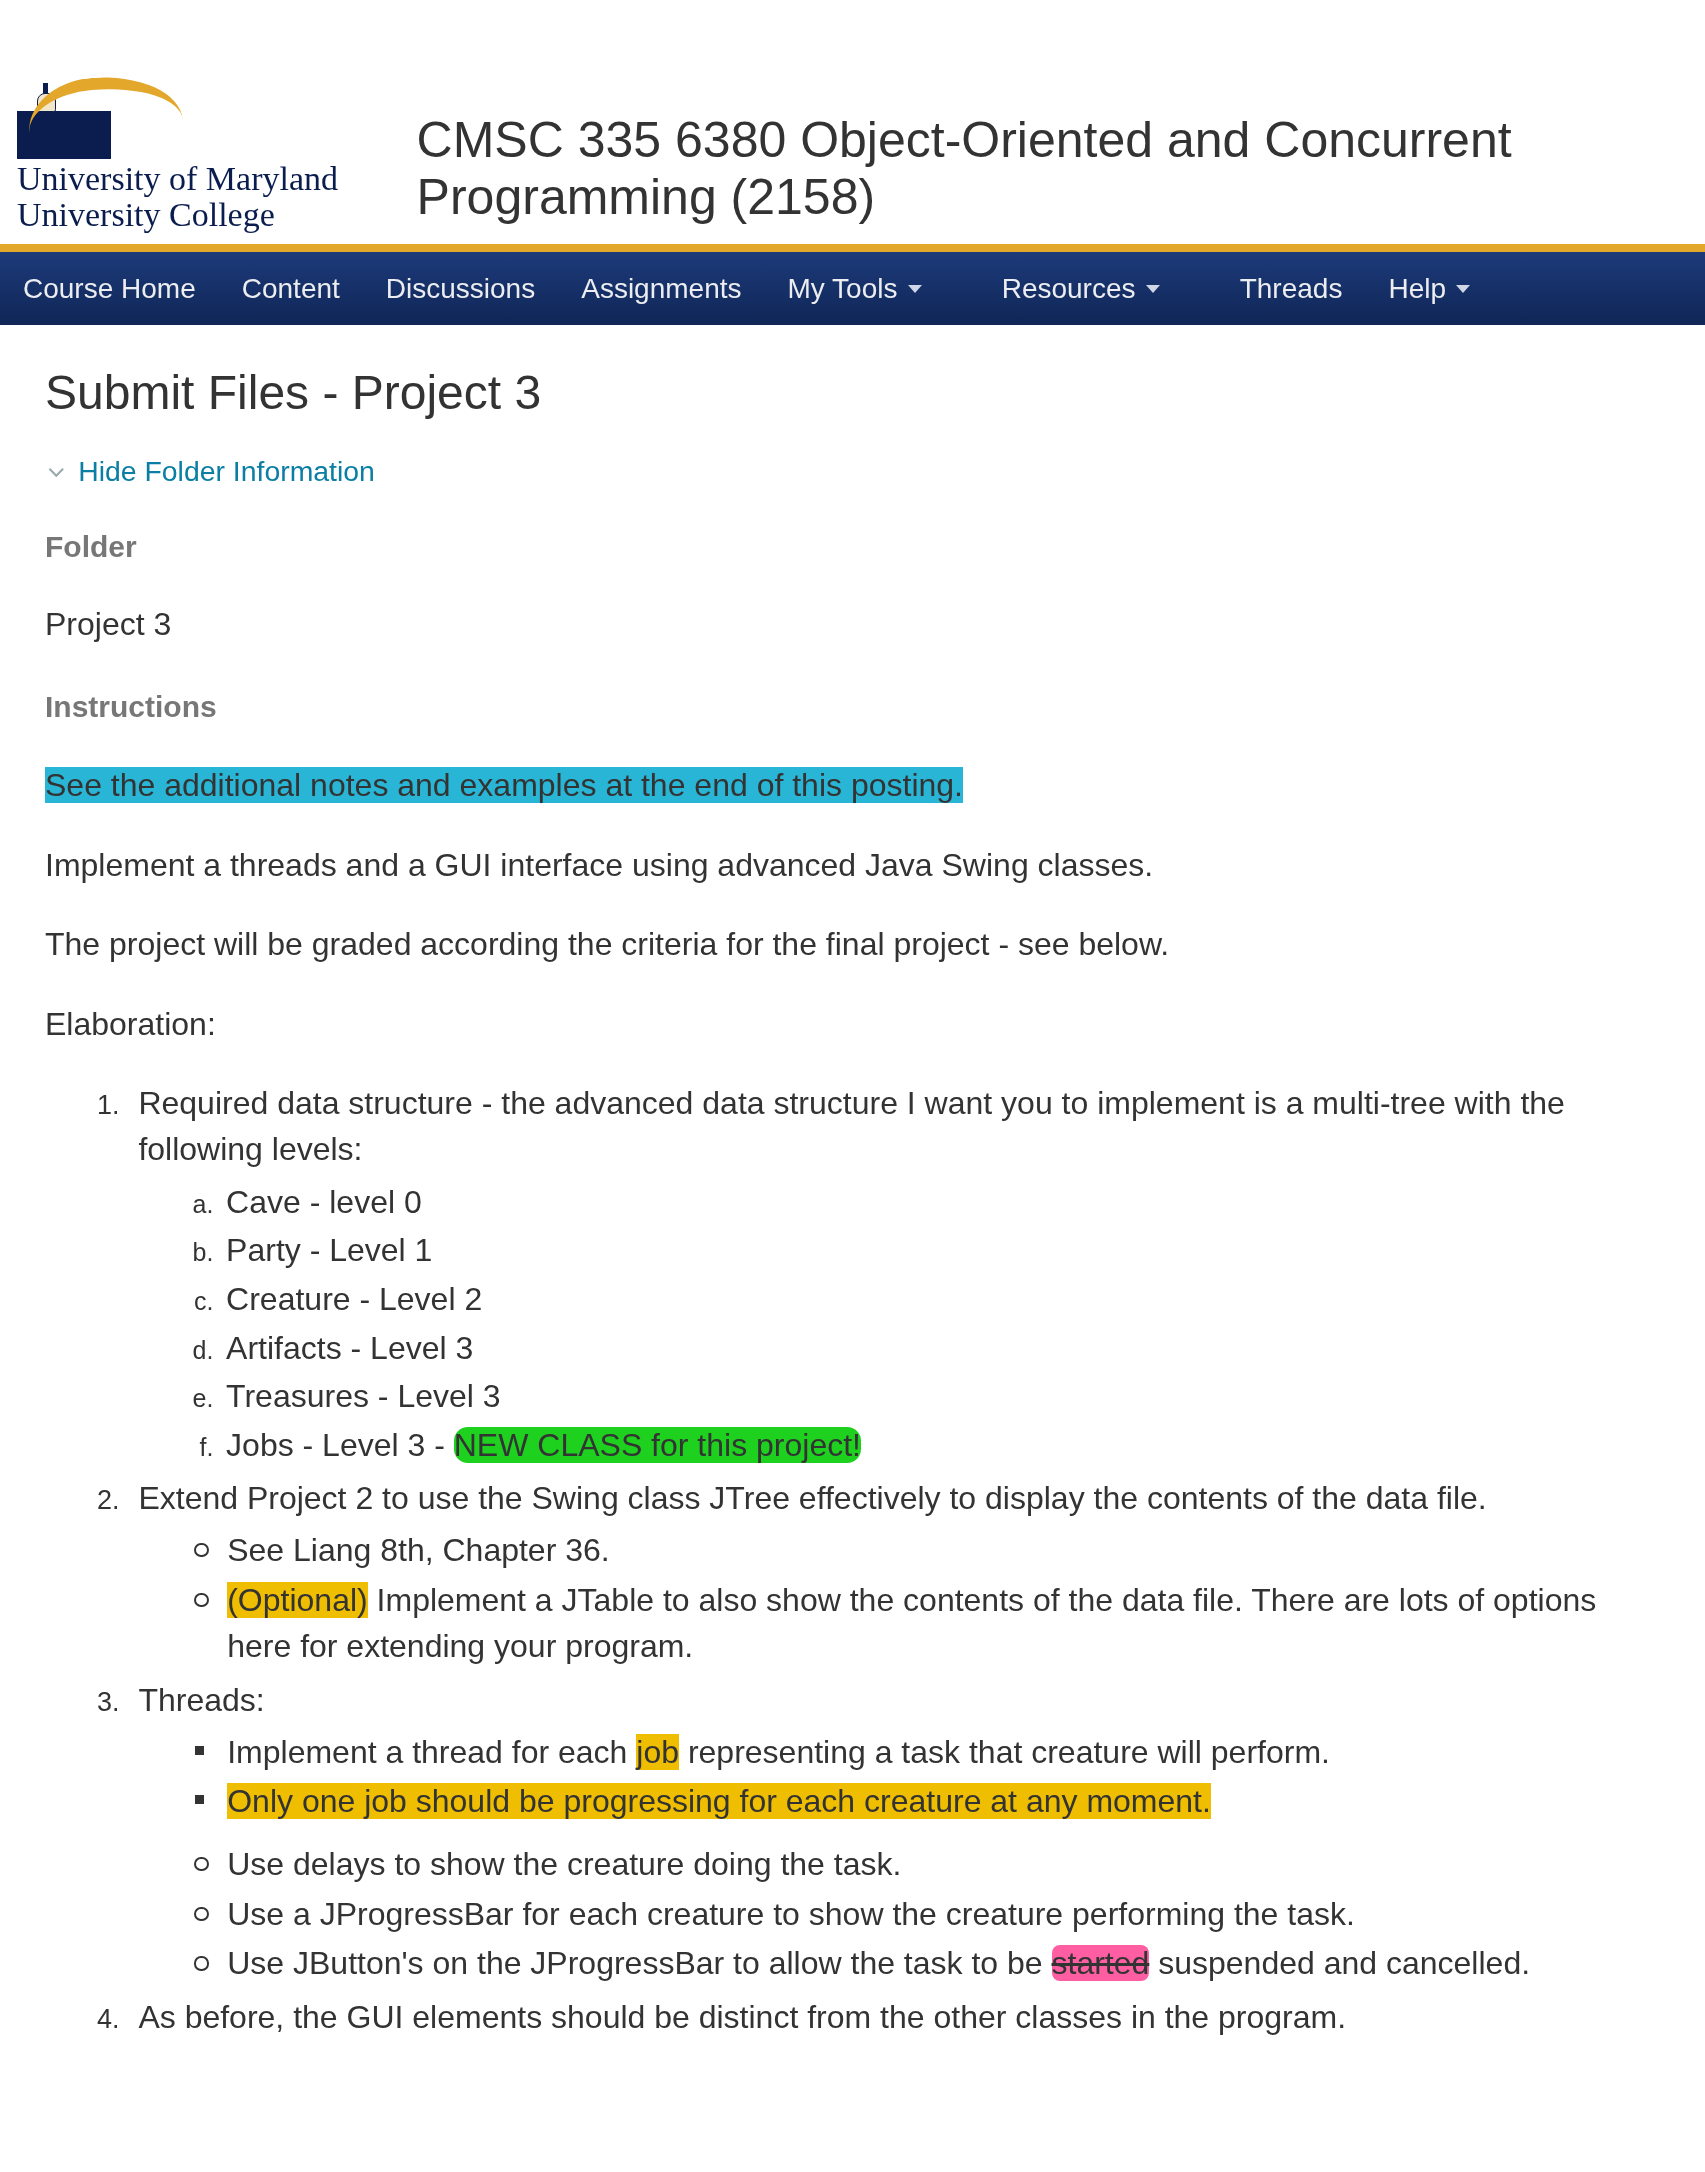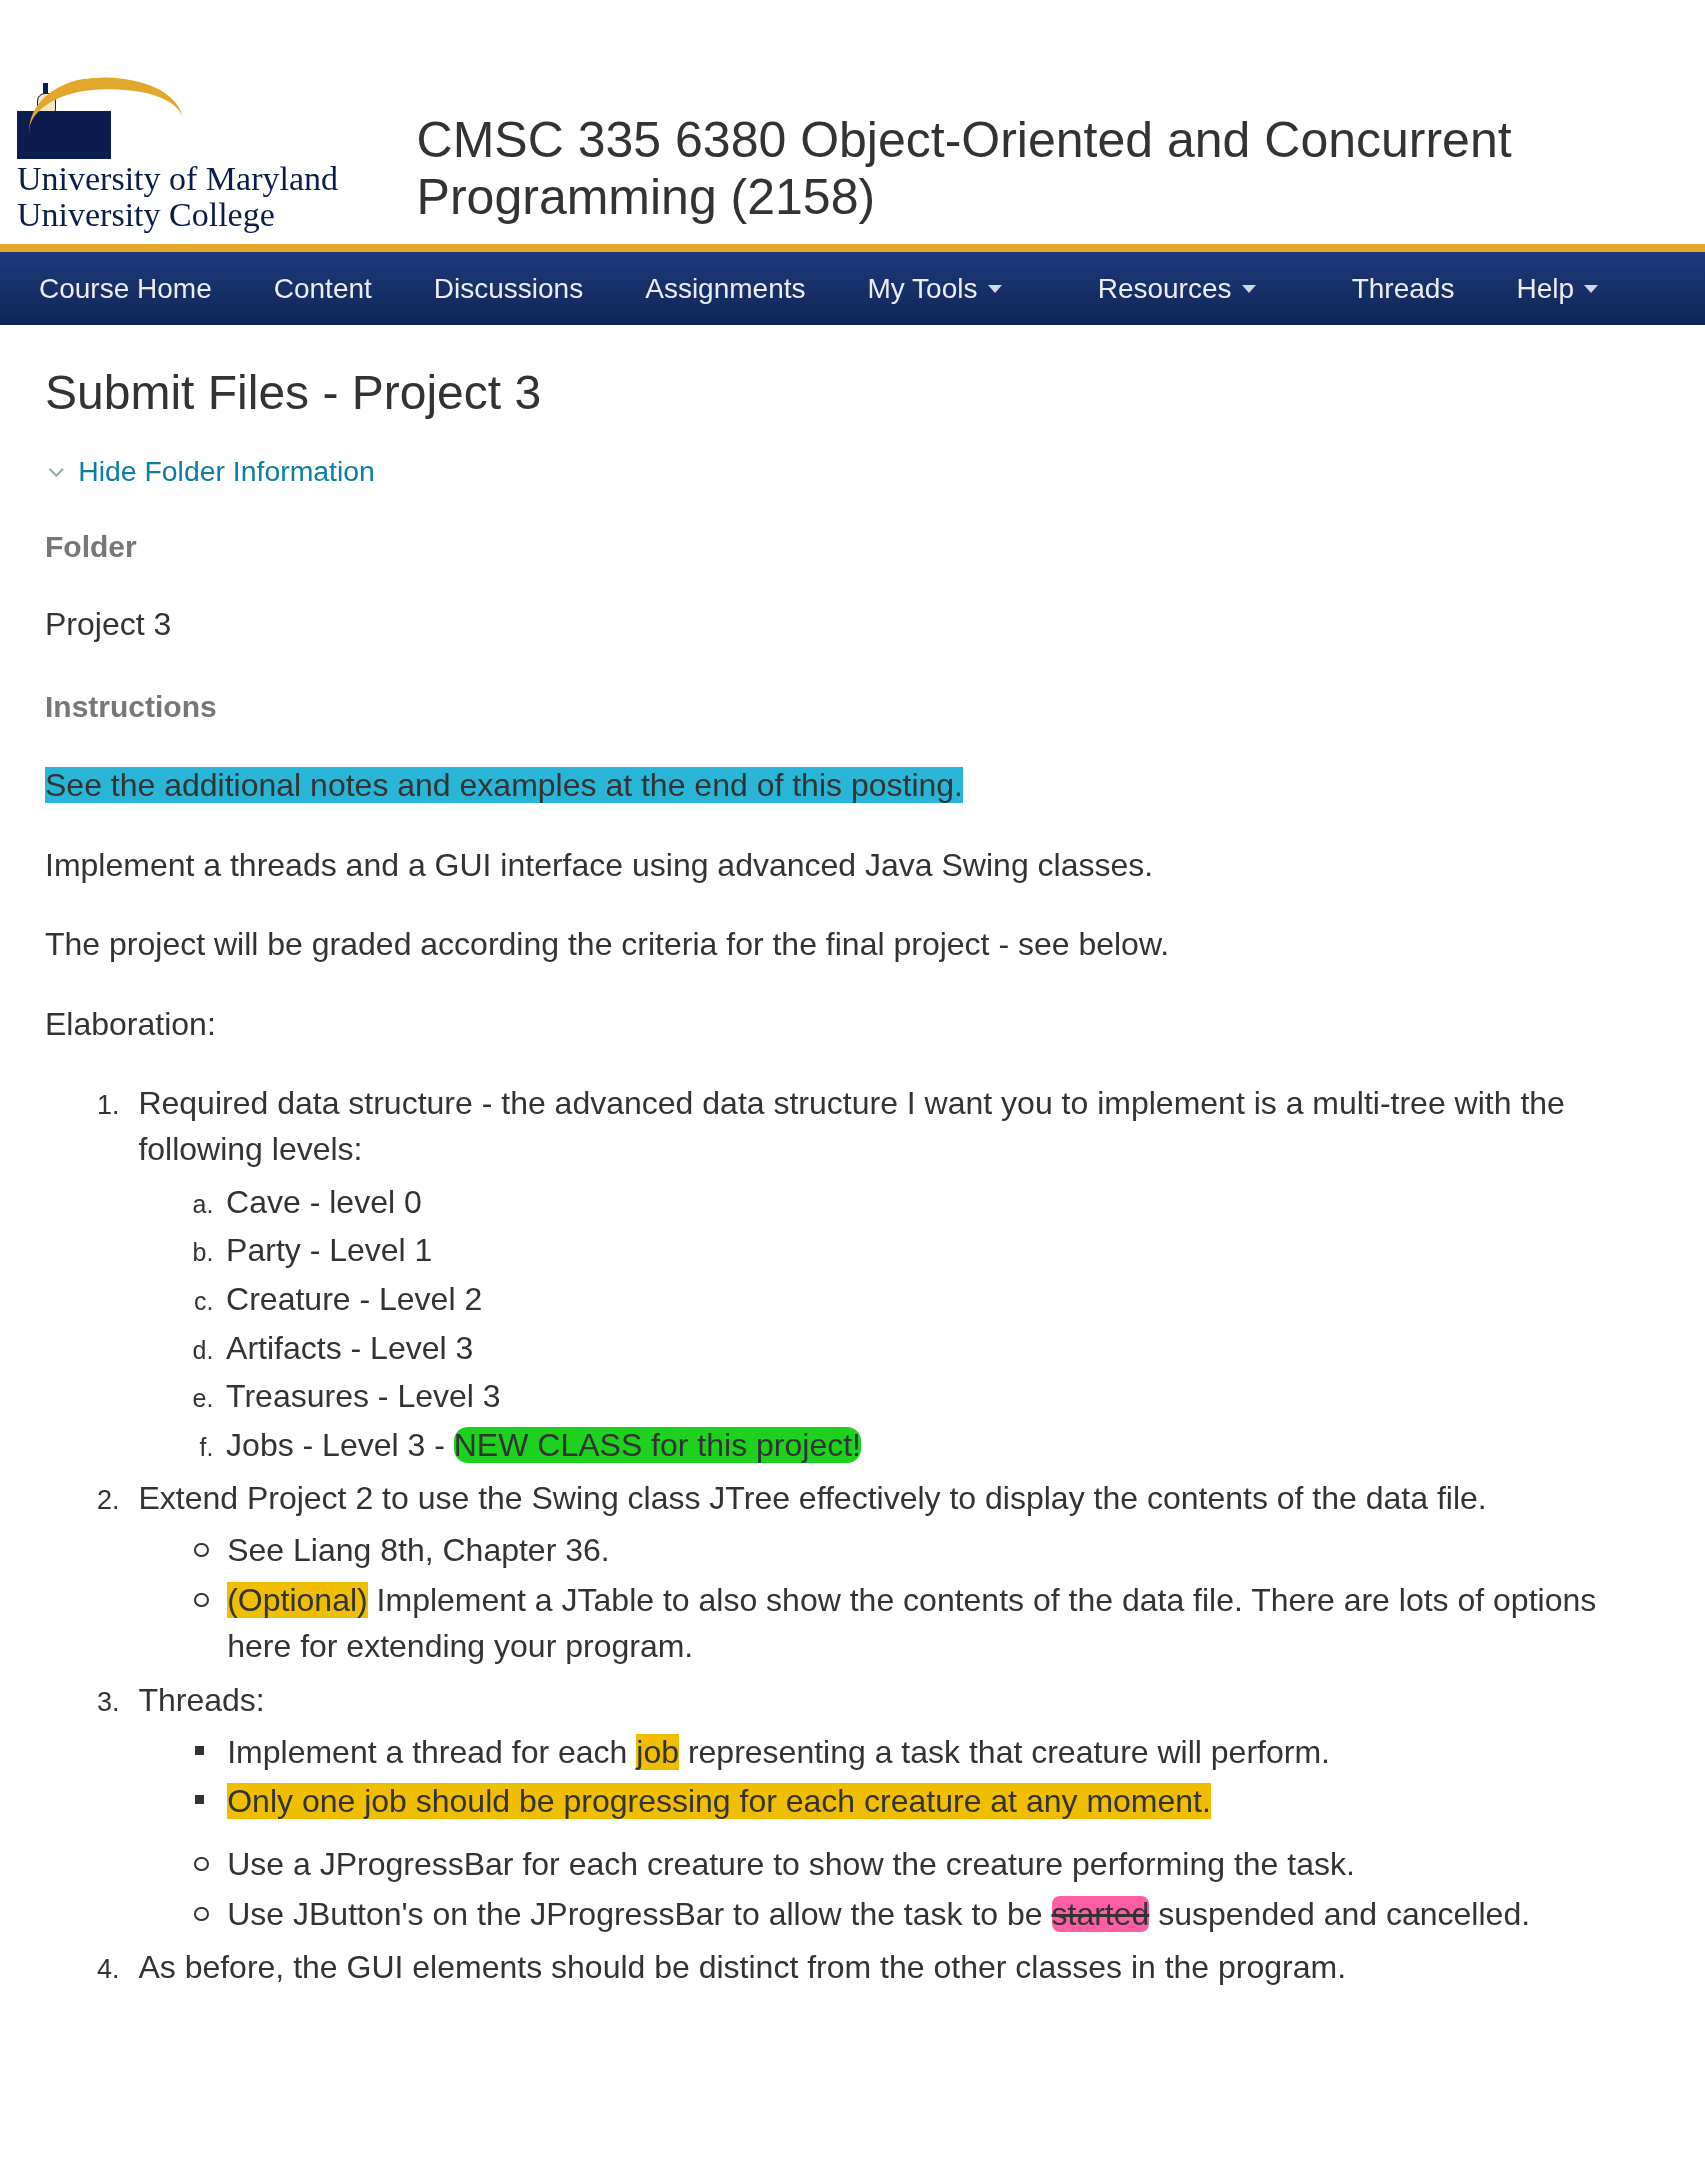--- a/index.html
+++ b/index.html
@@ -100,21 +100,20 @@
     height: 73px;
     font-size: 28px;
   }
   .navbar .nav-item {
     padding: 0 23px;
     display: flex;
     align-items: center;
     height: 100%;
     cursor: pointer;
     white-space: nowrap;
-    margin-left: 16px;
   }
   .navbar .nav-item.with-gap { padding-right: 57px; }
   .nav-chevron {
     margin-left: 10.2px;
     width: 0; height: 0;
     border-left: 7.4px solid transparent;
     border-right: 7.4px solid transparent;
     border-top: 8.5px solid #cfd6e6;
   }
 
@@ -319,20 +318,21 @@
             <li><span class="hl-yellow">(Optional)</span><span> Implement a JTable to also show the contents of the data file. There are lots of options here for extending your program.</span></li>
           </ul>
         </li>
         <li>
           <span>Threads:</span>
           <ul class="square-list">
             <li><span>Implement a thread for each </span><span class="hl-yellow">job</span><span> representing a task that creature will perform.</span></li>
             <li><span class="hl-yellow">Only one job should be progressing for each creature at any moment.</span></li>
           </ul>
           <ul class="circle-list">
+            <li>Use delays to show the creature doing the task.</li>
             <li>Use a JProgressBar for each creature to show the creature performing the task.</li>
             <li><span>Use JButton's on the JProgressBar to allow the task to be </span><span class="hl-pink-strike">started</span><span> suspended and cancelled.</span></li>
           </ul>
         </li>
         <li>As before, the GUI elements should be distinct from the other classes in the program.</li>
       </ol>
     </div>
   </div>
 </div>
 

